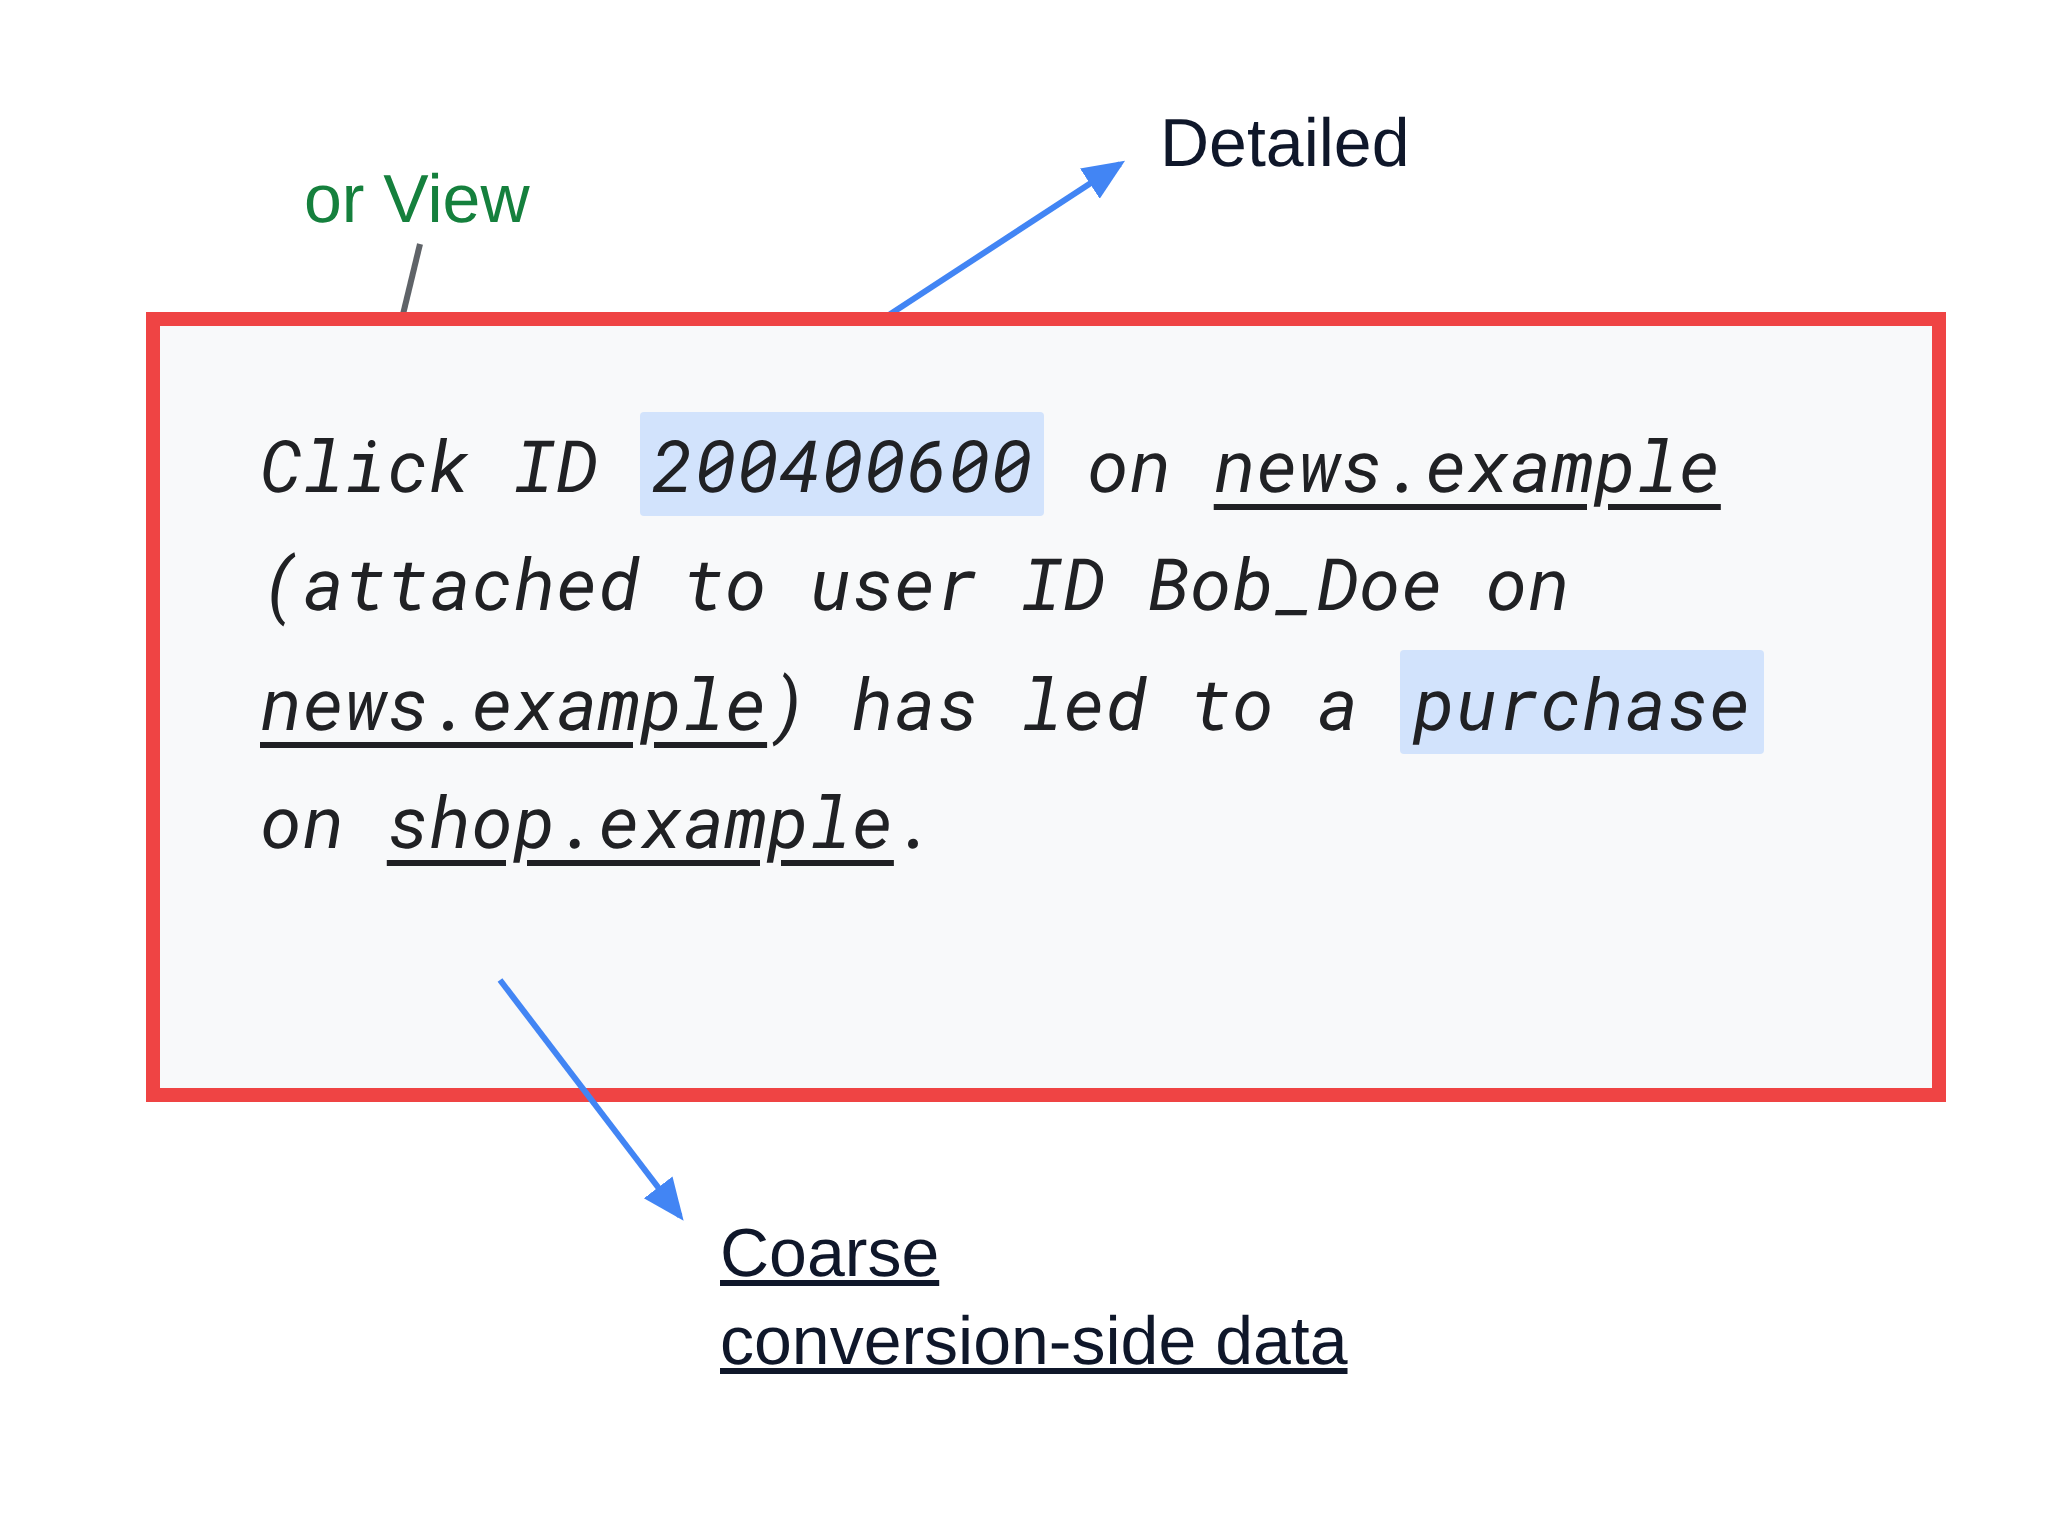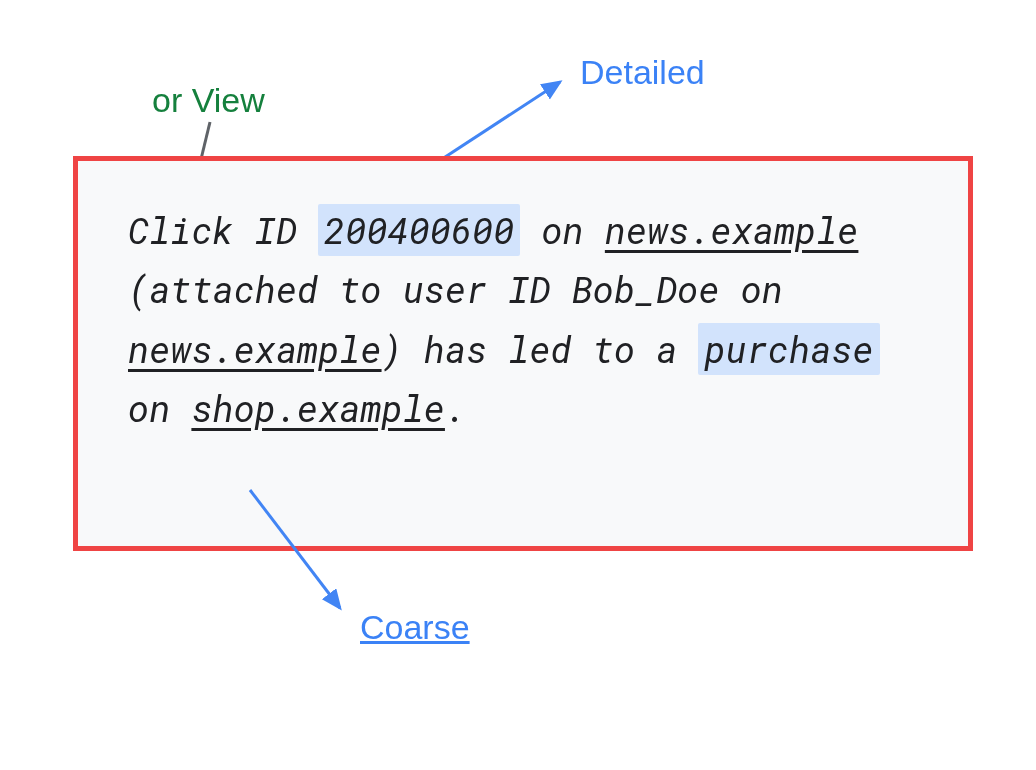--- a/index.html
+++ b/index.html
@@ -17,30 +17,30 @@
     .annotation {
       position: absolute;
       font-size: 34px;
       line-height: 1.3;
       font-weight: 400;
     }
     .annotation.gray {
       color: #15803d;
     }
     .annotation.blue {
-      color: #3b82f6;
+      color: #0f172a;
     }
     .main-box {
       position: absolute;
       left: 73px;
       top: 156px;
       width: 900px;
       height: 395px;
       background: #f8f9fa;
-      border: 5px solid #ef4444;
+      border: 7px solid #ef4444;
       padding: 40px 50px;
     }
     .main-text {
       font-family: "Roboto Mono", Menlo, Consolas, monospace;
       font-style: italic;
       font-size: 36px;
       line-height: 1.65;
       color: #202124;
       white-space: normal;
     }
@@ -98,13 +98,14 @@
   <defs>
     <marker id="arrowhead-blue2" markerWidth="8" markerHeight="8" refX="6" refY="3" orient="auto">
       <polygon points="0 0, 7 3, 0 6" fill="#4285f4"></polygon>
     </marker>
   </defs>
   <line x1="250" y1="490" x2="340" y2="608" stroke="#4285f4" stroke-width="3" marker-end="url(#arrowhead-blue2)"></line>
 </svg>
 
 <div class="annotation blue" style="left:360px; top:605px;text-decoration:underline;">
   <span>Coarse</span><br>
+  <span>conversion-side data</span>
 </div>
 
 </body></html>

